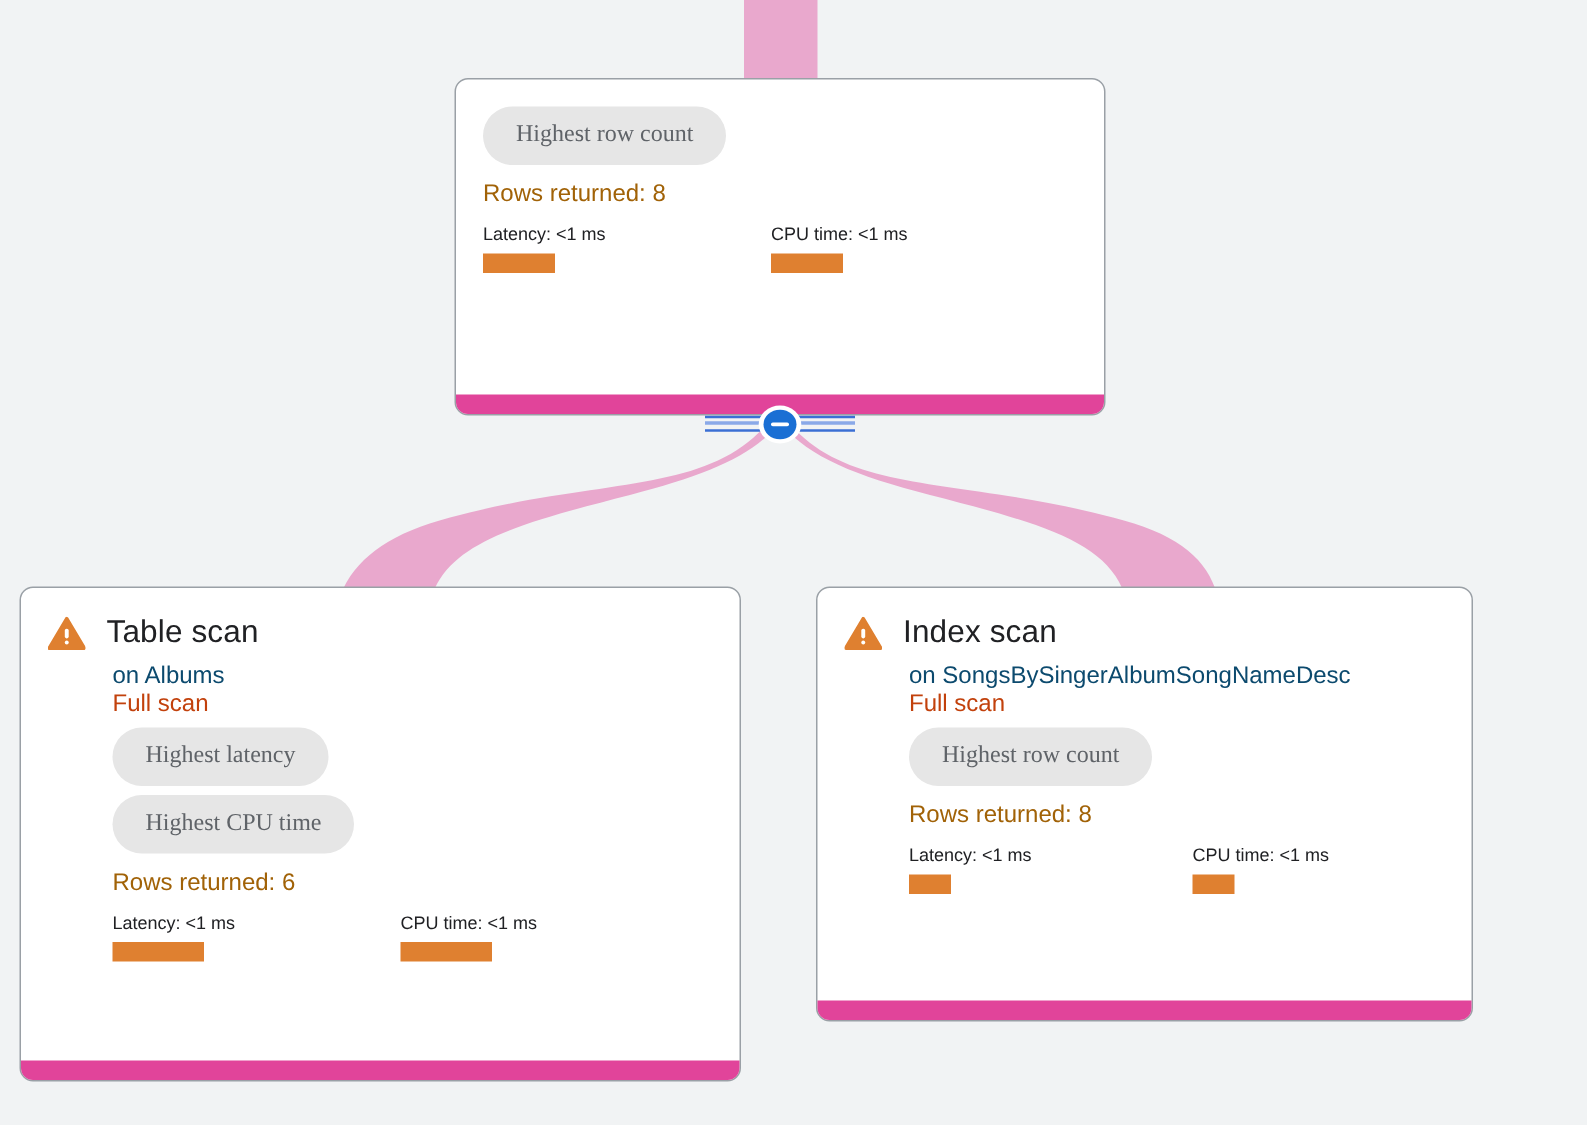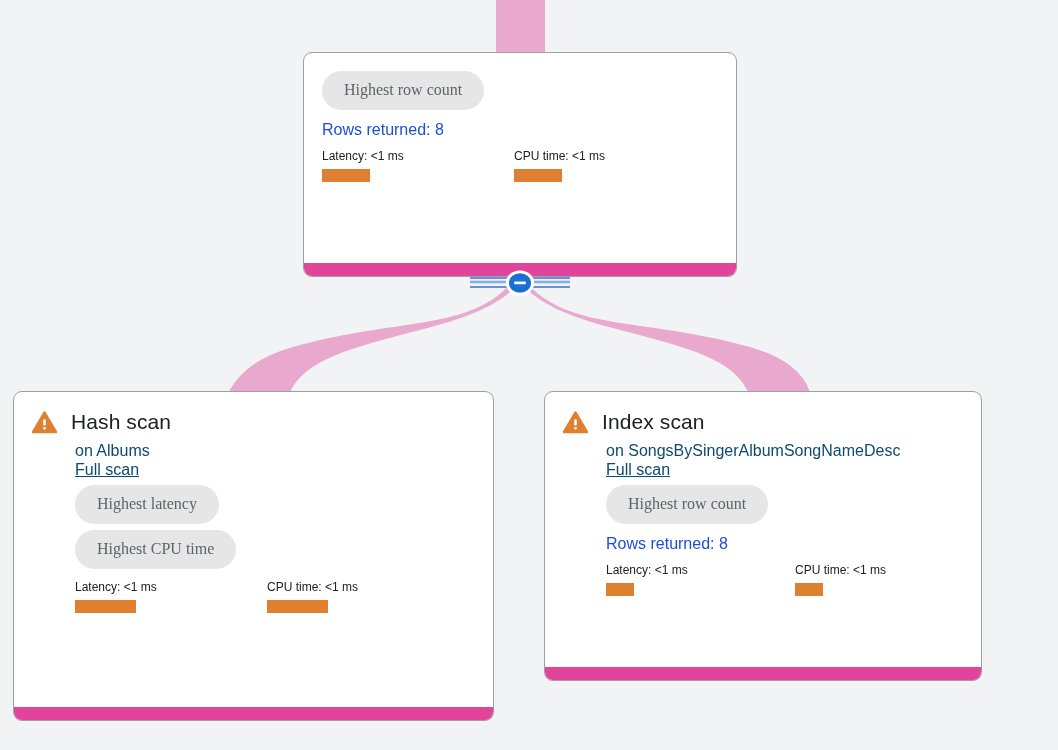--- a/index.html
+++ b/index.html
@@ -66,43 +66,42 @@
   .node.has-icon .indented { padding-left: 43px; }
 
   .node-sub {
     font-size: 16px;
     color: #0c4a6e;
     margin-bottom: 1px;
     white-space: nowrap;
   }
   .node-sub2 {
     font-size: 16px;
-    color: #0c4a6e;
+    color: #c2410c;
     margin-bottom: 6px;
     white-space: nowrap;
-    text-decoration: underline;
   }
 
   .chips { margin-bottom: 5px; }
   .chip {
     display: inline-block;
     background: #e6e6e6;
     color: #5f6368;
     font-size: 16px;
     line-height: 1;
     padding: 11px 22px 12px 22px;
     border-radius: 20px;
     margin-bottom: 6px;
     white-space: nowrap;
     font-family: Liberation Serif, serif;
   }
 
   .rows-returned {
     font-size: 16px;
-    color: #1d4ed8;
+    color: #a16207;
     margin-top: 4px;
     margin-bottom: 10px;
     white-space: nowrap;
   }
 
   .metrics {
     display: flex;
   }
   .metric-label {
     font-size: 12px;
@@ -191,29 +190,30 @@
   </div>
 
   <div class="node has-icon" id="node-table-scan" style="left:13px; top:391px; width:481px; height:330px;">
     <div class="node-body">
       <div class="title-row">
         <svg class="warn-icon" width="25" height="23" viewBox="0 0 25 23">
           <path d="M12.5 1.6 L24 21 L1 21 Z" fill="#df8030" stroke="#df8030" stroke-width="2.6" stroke-linejoin="round"></path>
           <rect x="11.2" y="8.2" width="2.6" height="6.4" rx="1.2" fill="#ffffff"></rect>
           <rect x="11.2" y="16" width="2.6" height="2.6" rx="1.3" fill="#ffffff"></rect>
         </svg>
-        <div class="node-title">Hash scan</div>
+        <div class="node-title">Table scan</div>
       </div>
       <div class="indented">
         <div class="node-sub">on Albums</div>
         <div class="node-sub2">Full scan</div>
         <div class="chips">
           <span class="chip">Highest latency</span><br>
           <span class="chip">Highest CPU time</span>
         </div>
+        <div class="rows-returned">Rows returned: 6</div>
         <div class="metrics">
           <div style="width:192px;">
             <div class="metric-label">Latency: &lt;1 ms</div>
             <div class="metric-bar" style="width: 61px; background: rgb(223, 128, 48);"></div>
           </div>
           <div>
             <div class="metric-label">CPU time: &lt;1 ms</div>
             <div class="metric-bar" style="width: 61px; background: rgb(223, 128, 48);"></div>
           </div>
         </div>

